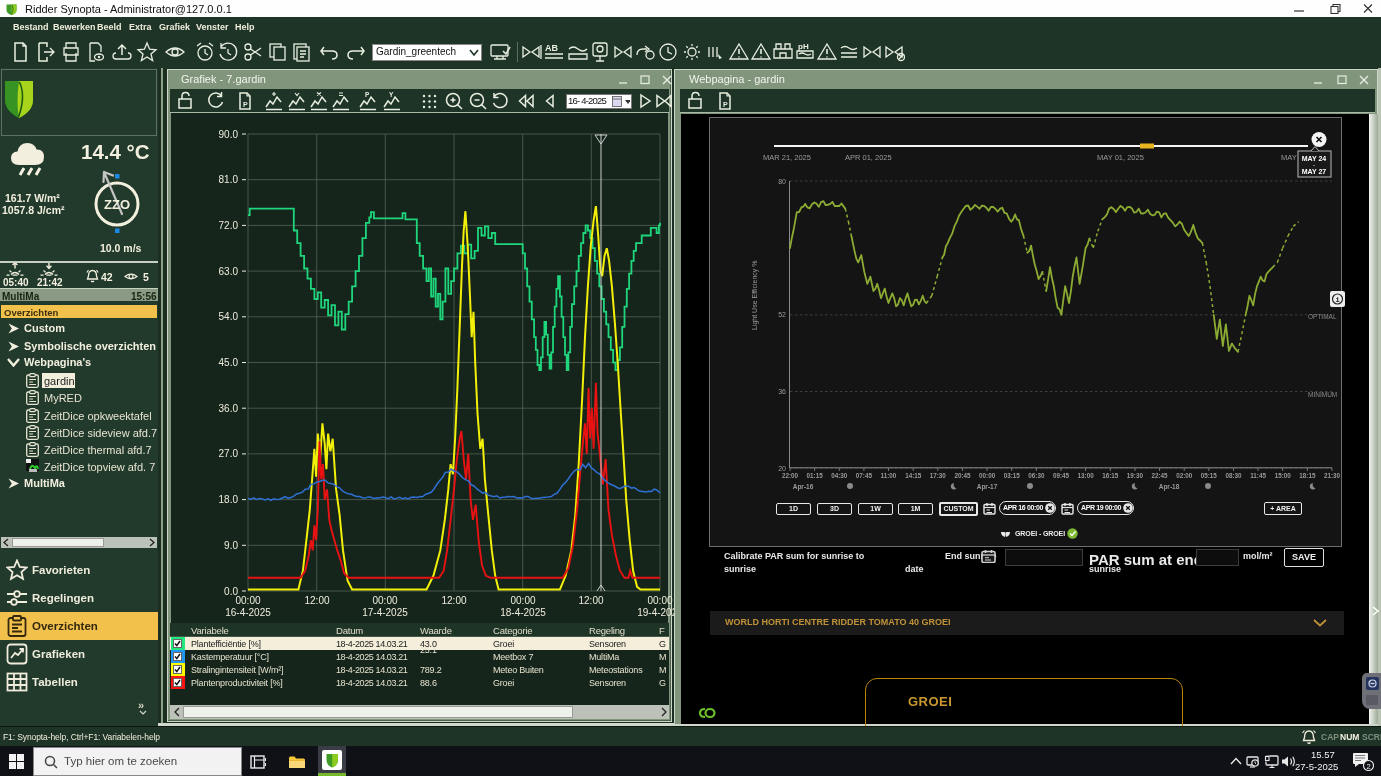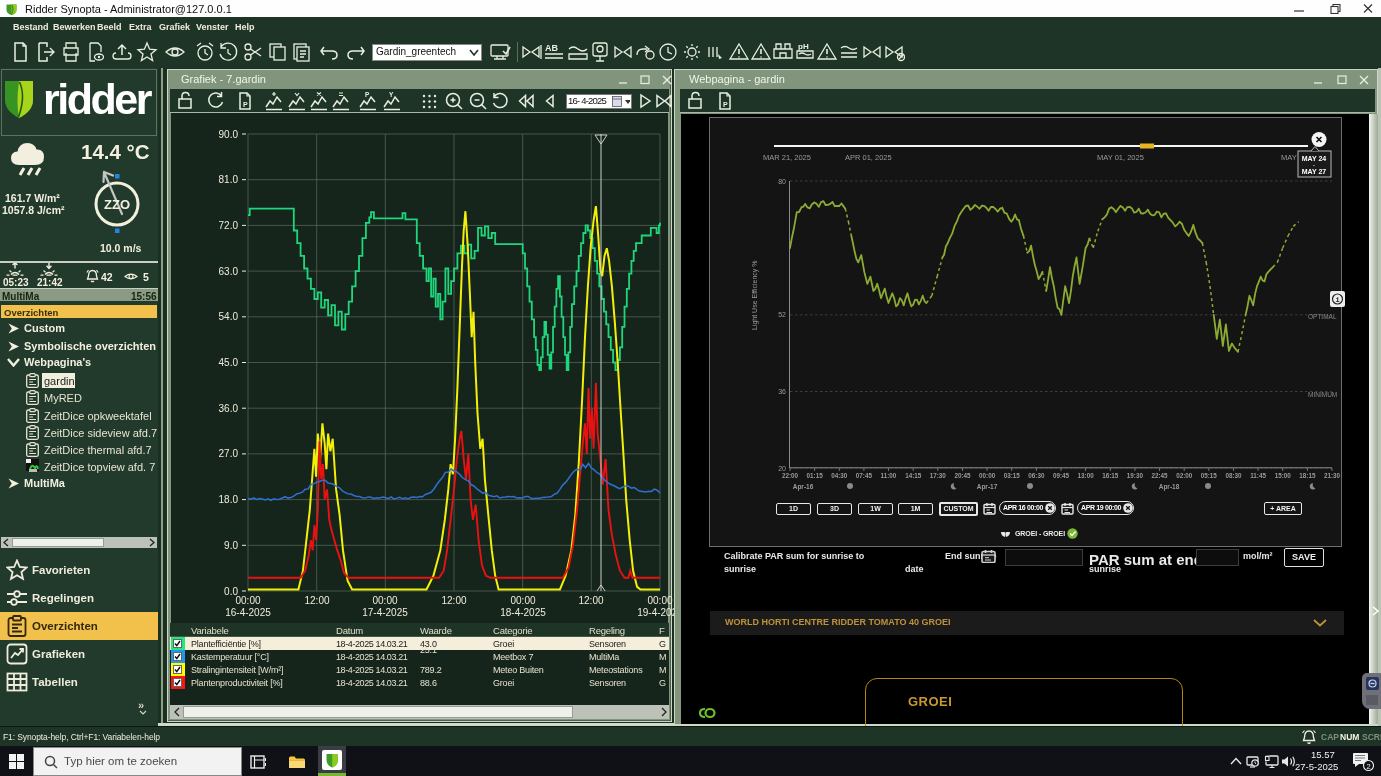--- a/index.html
+++ b/index.html
@@ -166,21 +166,20 @@
 <div class="ab" style="left:158px;top:68px;width:1223px;height:658px;background:#1b2f21"></div>
 <div class="ab" style="left:161px;top:68px;width:2px;height:658px;background:#8ba087"></div>
 <div class="ab" style="left:158px;top:723px;width:1223px;height:3px;background:#cfd8cb"></div>
 <div class="ab" style="left:0;top:68px;width:158px;height:658px;background:#213a2b"></div>
 <div class="ab" style="left:1px;top:69px;width:156px;height:67px;border:1px solid #5f7260;background:#213a2b"></div>
 <svg style="position:absolute;left:4px;top:78px" width="30" height="41" viewBox="0 0 30 41">
       <path d="M1 3 L29 3 L29 22 Q29 33 15 40 Q1 33 1 22 Z" fill="#379422"></path>
       <path d="M15 3 L29 3 L29 22 Q29 33 15 40 Q12 25 15 3 Z" fill="#a8d41c"></path>
       <path d="M15.5 4 Q22 18 14.5 39" stroke="#1d5c10" stroke-width="1.6" fill="none"></path>
     </svg>
-<div style="position:absolute;left:43px;top:75px;font-size:43px;color:#fff;font-weight:700;white-space:nowrap;letter-spacing:-2.5px">ridder</div>
 <svg style="position:absolute;left:8px;top:138px" width="42" height="42" viewBox="0 0 42 42">
       <path d="M11 27 Q3 27 3 20 Q3 14 9.5 13.5 Q11 5 19.5 5 Q26.5 5 28.5 11.5 Q36 11 36 19 Q36 27 27 27 Z" fill="#f3efdf"></path>
       <path d="M12 37 L16 30 M20 37 L24 30 M28 37 L32 30" stroke="#f3efdf" stroke-width="3" stroke-linecap="butt"></path>
     </svg>
 <div style="position:absolute;left:81px;top:140px;font-size:20.5px;color:#f3efdf;font-weight:700;white-space:nowrap;">14.4 °C</div>
 <svg style="position:absolute;left:90px;top:164px" width="56" height="76" viewBox="0 0 56 76">
       <circle cx="27" cy="40" r="21" fill="none" stroke="#f3efdf" stroke-width="3"></circle>
       <rect x="25" y="10" width="4.5" height="4.5" fill="#1e88e5"></rect>
       <rect x="25" y="64.5" width="4.5" height="4.5" fill="#1e88e5"></rect>
       <path d="M32 50 L14 8 M14 8 L13.5 18 M14 8 L23 11.5" stroke="#c4c4c4" stroke-width="2.2" fill="none" stroke-linecap="round"></path>
@@ -194,21 +193,21 @@
       <path d="M3.5 8.5 L5.5 10.2 M14.5 8.5 L12.5 10.2" stroke="#f3efdf" stroke-width="1.2"></path>
       <path d="M5 12.5 Q9 8.6 13 12.5" stroke="#f3efdf" stroke-width="1.5" fill="none"></path>
       <path d="M0.5 13.2 L3.5 13.2 M6.5 13.2 L11.5 13.2 M14.5 13.2 L17.5 13.2" stroke="#f3efdf" stroke-width="1.3"></path>
     </svg>
 <svg style="position:absolute;left:40px;top:262px" width="18" height="14" viewBox="0 0 18 14">
       <path d="M9 0.5 L9 6.2 M6.6 3.8 L9 6.5 L11.4 3.8" stroke="#f3efdf" stroke-width="1.4" fill="none"></path>
       <path d="M3.5 8.5 L5.5 10.2 M14.5 8.5 L12.5 10.2" stroke="#f3efdf" stroke-width="1.2"></path>
       <path d="M5 12.5 Q9 8.6 13 12.5" stroke="#f3efdf" stroke-width="1.5" fill="none"></path>
       <path d="M0.5 13.2 L3.5 13.2 M6.5 13.2 L11.5 13.2 M14.5 13.2 L17.5 13.2" stroke="#f3efdf" stroke-width="1.3"></path>
     </svg>
-<div style="position:absolute;left:3px;top:277px;font-size:10px;color:#f3efdf;font-weight:700;white-space:nowrap;border-bottom:1px solid #f3efdf">05:23</div>
+<div style="position:absolute;left:3px;top:277px;font-size:10px;color:#f3efdf;font-weight:700;white-space:nowrap;border-bottom:1px solid #f3efdf">05:40</div>
 <div style="position:absolute;left:37px;top:277px;font-size:10px;color:#f3efdf;font-weight:700;white-space:nowrap;border-bottom:1px solid #f3efdf">21:42</div>
 <svg style="position:absolute;left:86px;top:269px" width="13" height="15" viewBox="0 0 13 15">
       <path d="M6.5 1.5 Q10.5 1.5 10.5 7 L11.5 10 L1.5 10 L2.5 7 Q2.5 1.5 6.5 1.5 Z" fill="none" stroke="#f3efdf" stroke-width="1.3"></path>
       <path d="M5 12 Q6.5 13.3 8 12" stroke="#f3efdf" stroke-width="1.3" fill="none"></path>
       <path d="M0.8 3.5 L2.5 1.2 M12.2 3.5 L10.5 1.2" stroke="#f3efdf" stroke-width="1.1"></path>
     </svg>
 <div style="position:absolute;left:101px;top:271px;font-size:10.5px;color:#f3efdf;font-weight:700;white-space:nowrap;">42</div>
 <svg style="position:absolute;left:124px;top:271px" width="14" height="11" viewBox="0 0 14 11">
       <path d="M1 5.5 Q7 0.8 13 5.5 Q7 10.2 1 5.5 Z" fill="none" stroke="#f3efdf" stroke-width="1.2"></path>
       <circle cx="7" cy="5.5" r="2" fill="none" stroke="#f3efdf" stroke-width="1.2"></circle>

